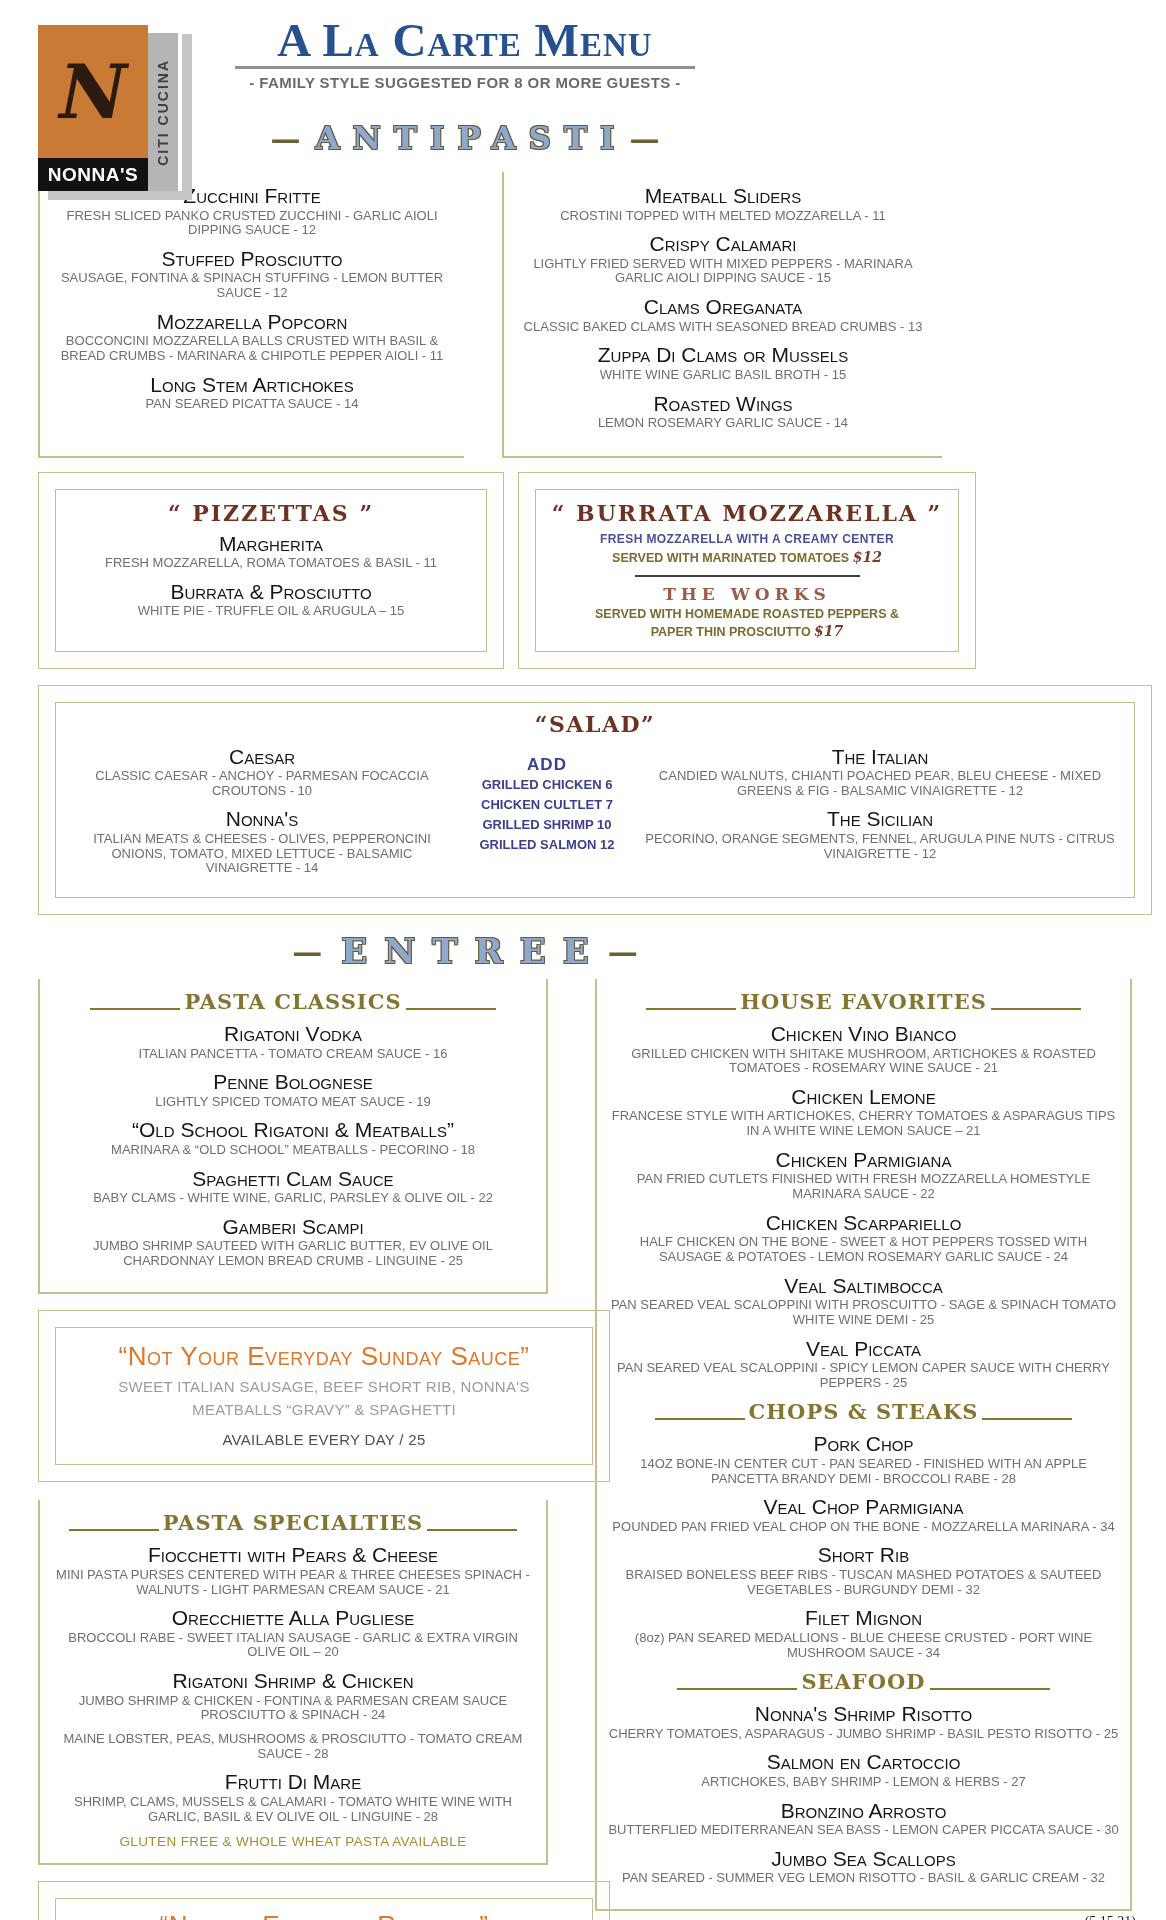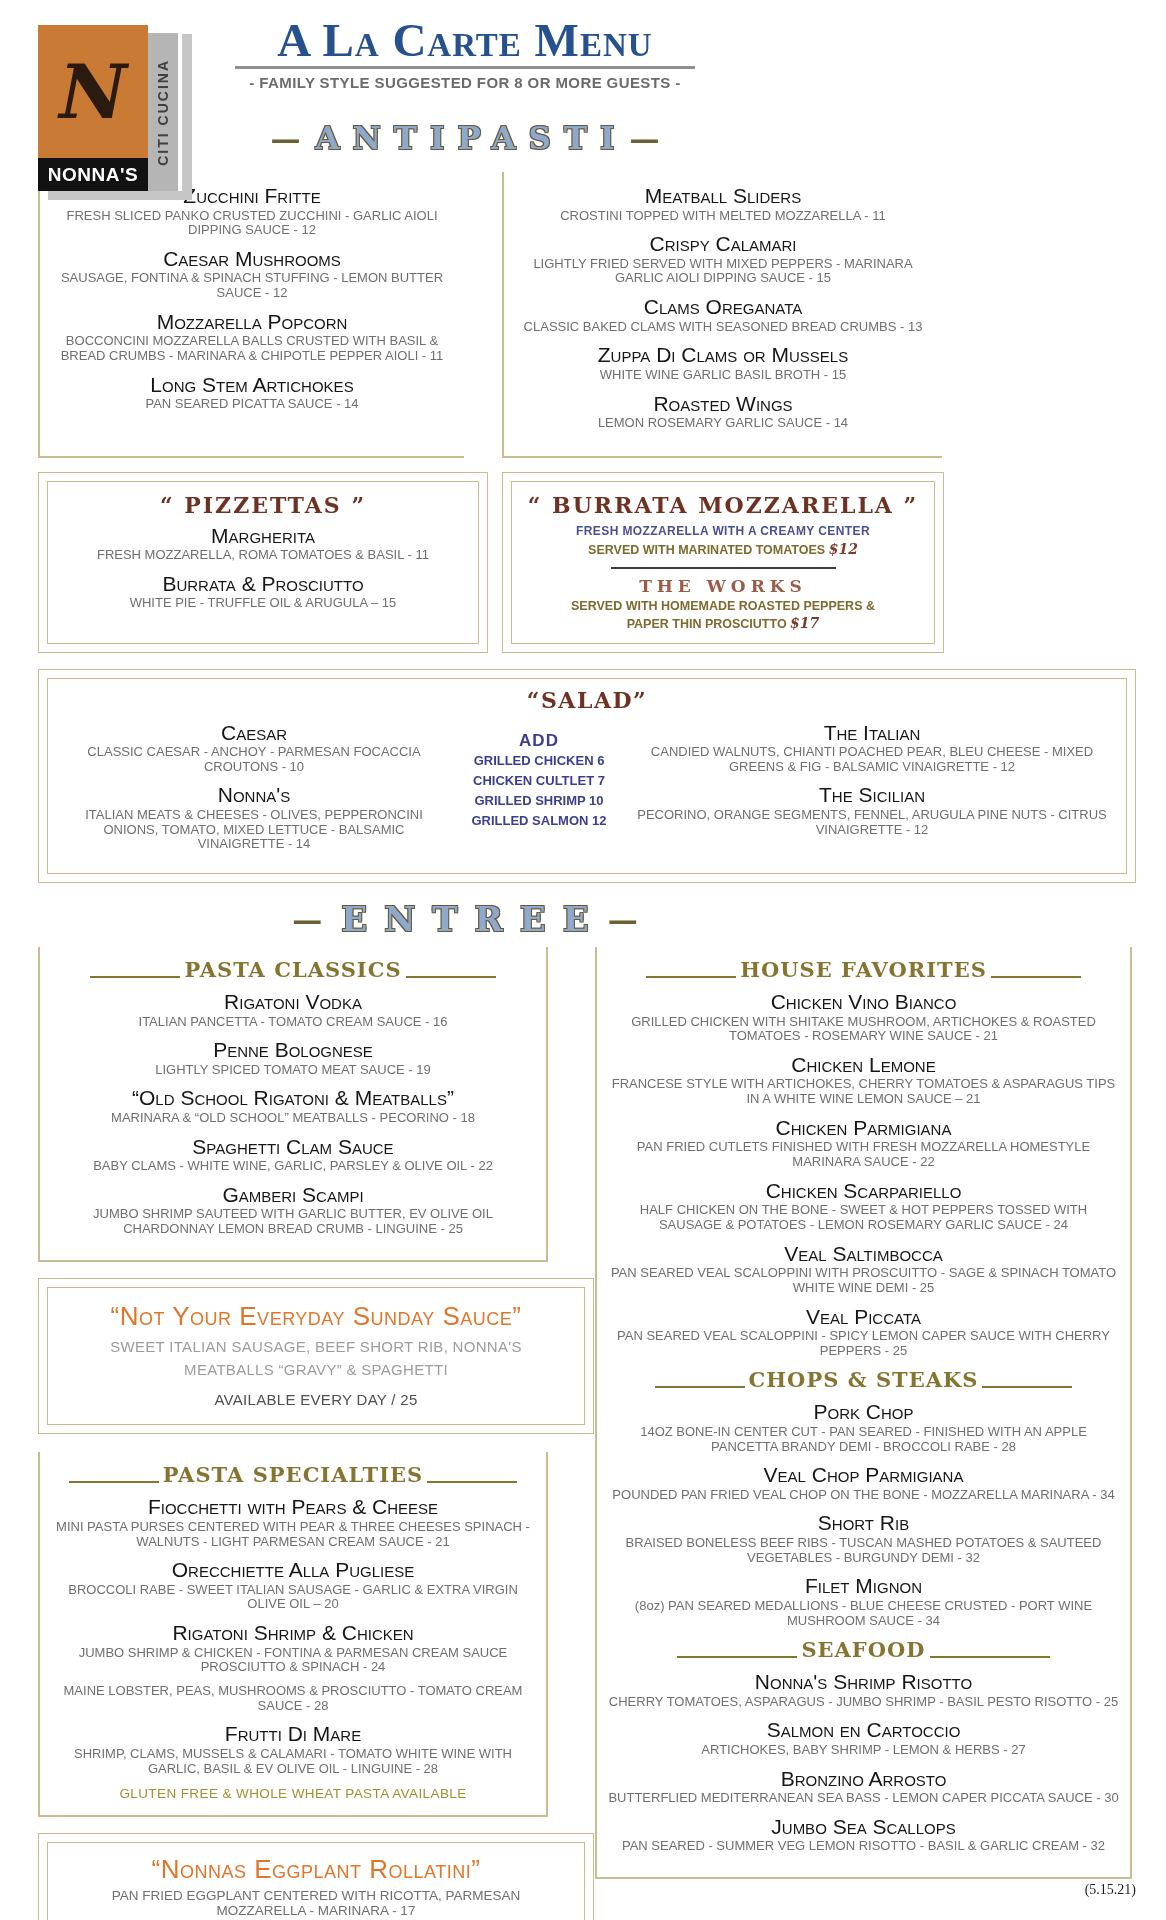--- a/index.html
+++ b/index.html
@@ -39,21 +39,21 @@
   .item-name{font-size:21px;font-variant:small-caps;color:#161616;line-height:1.12;}
   .item-desc{font-size:13px;color:#6f6f6f;line-height:1.13;margin-top:1px;padding:0 10px;text-align:center;}
 
   
   .antipasti{display:flex;margin-left:38px;align-items:stretch;}
   .ant-col{padding:12px 0 16px;}
   .ant-left{width:424px;border-left:2px solid #c8bc92;border-bottom:2px solid #c8bc92;}
   .ant-right{width:438px;margin-left:38px;border-left:2px solid #c8bc92;border-bottom:2px solid #c8bc92;}
 
   
-  .dbox{border:1px solid #c8bc92;padding:8px;background:#fff;}
+  .dbox{border:1px solid #c8bc92;padding:16px;background:#fff;}
   .dbox-inner{border:1px solid #c8bc92;padding:10px 8px;text-align:center;height:calc(100% - 22px);}
   .box-row{display:flex;margin:14px 0 0 38px;gap:14px;align-items:stretch;}
   .pizzettas{width:432px;}
   .burrata{width:424px;}
   .maroon-title{font-family:"DejaVu Serif",serif;font-weight:bold;font-size:22px;letter-spacing:2px;
                 color:#6e3223;margin-bottom:6px;}
   .burrata-tag{font-size:12px;font-weight:bold;color:#4c4e94;letter-spacing:.4px;margin-top:2px;}
   .burrata-opt{font-size:12.5px;font-weight:bold;color:#7d6a2e;margin-top:3px;line-height:1.25;padding:0 40px;}
   .bprice{color:#7a3b2a;font-style:italic;font-family:"DejaVu Serif",serif;font-size:14px;}
   .bdivider{width:225px;border-top:2px solid #3f3f3f;margin:9px auto 7px;}
@@ -122,21 +122,21 @@
   </header>
 
   <section class="antipasti">
     <div class="ant-col ant-left">
   <div class="item">
     <div class="item-name">Zucchini Fritte</div>
     <div class="item-desc">FRESH SLICED PANKO CRUSTED ZUCCHINI - GARLIC AIOLI DIPPING SAUCE - 12</div>
   </div>
 
   <div class="item">
-    <div class="item-name">Caesar Mushrooms</div>
+    <div class="item-name">Stuffed Prosciutto</div>
     <div class="item-desc">SAUSAGE, FONTINA &amp; SPINACH STUFFING - LEMON BUTTER SAUCE - 12</div>
   </div>
 
   <div class="item">
     <div class="item-name">Mozzarella Popcorn</div>
     <div class="item-desc">BOCCONCINI MOZZARELLA BALLS CRUSTED WITH BASIL &amp; BREAD CRUMBS - MARINARA &amp; CHIPOTLE PEPPER AIOLI - 11</div>
   </div>
 
   <div class="item">
     <div class="item-name">Long Stem Artichokes</div>

